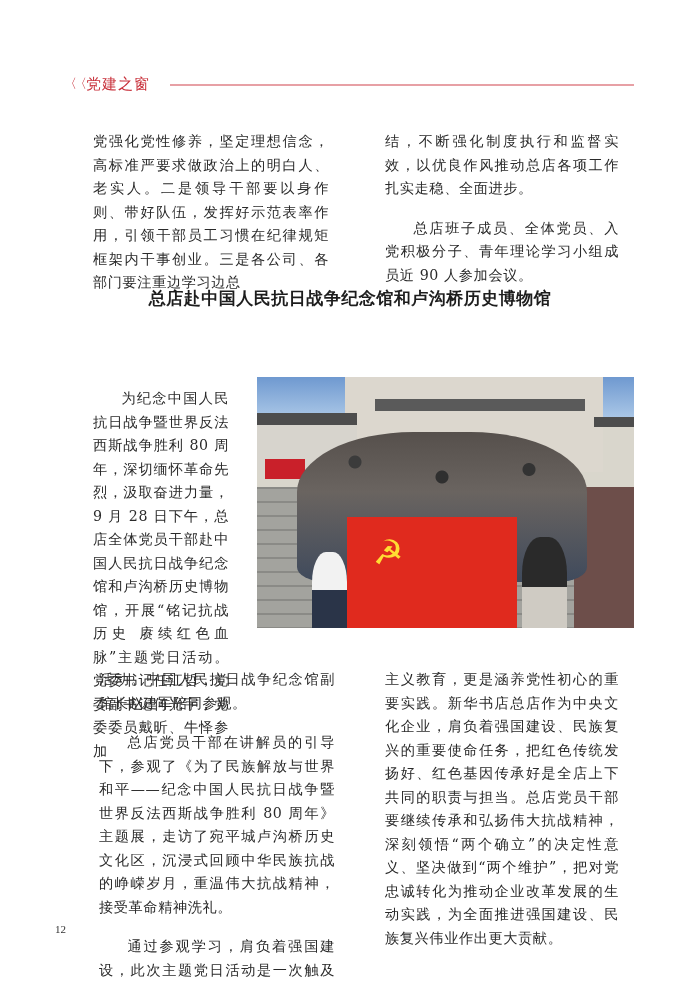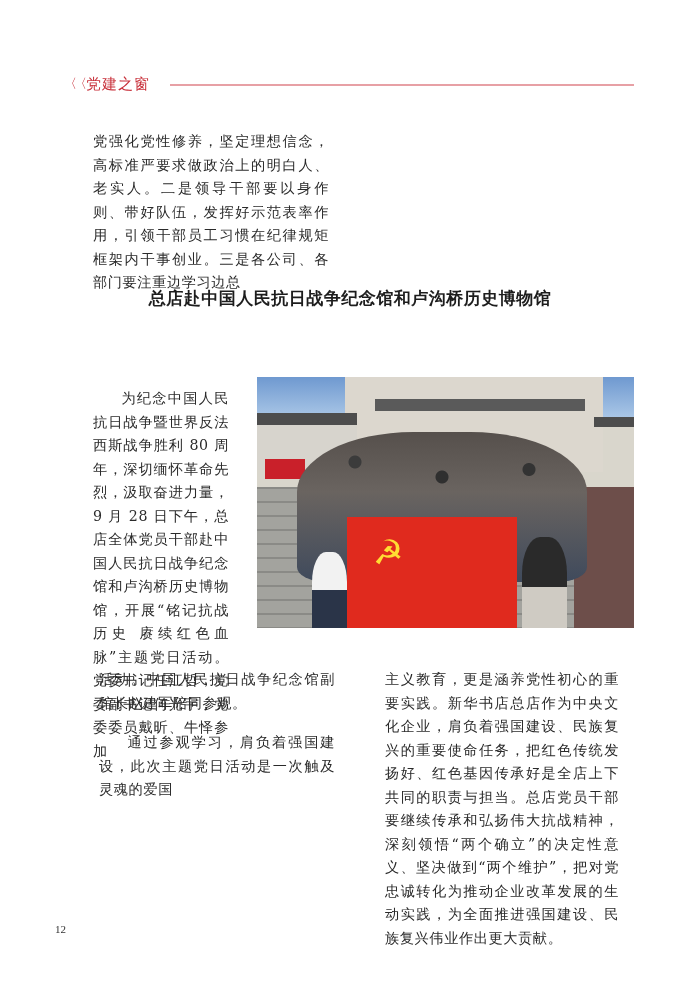--- a/index.html
+++ b/index.html
@@ -42,20 +42,22 @@
   <span class="chev">〈〈</span>
   <span class="title">党建之窗</span>
   <div class="rule"></div>
 </div>
 
 <div class="col col-top-left">
   <p>党强化党性修养，坚定理想信念，高标准严要求做政治上的明白人、老实人。二是领导干部要以身作则、带好队伍，发挥好示范表率作用，引领干部员工习惯在纪律规矩框架内干事创业。三是各公司、各部门要注重边学习边总</p>
 </div>
 
 <div class="col col-top-right">
+  <p>结，不断强化制度执行和监督实效，以优良作风推动总店各项工作扎实走稳、全面进步。</p>
+  <p class="indent">总店班子成员、全体党员、入党积极分子、青年理论学习小组成员近 90 人参加会议。</p>
 </div>
 
 <div class="headline">
   <div>总店赴中国人民抗日战争纪念馆和卢沟桥历史博物馆</div>
 </div>
 
 <div class="col col-wrap-left">
   <p class="indent">为纪念中国人民抗日战争暨世界反法西斯战争胜利 80 周年，深切缅怀革命先烈，汲取奋进力量，9 月 28 日下午，总店全体党员干部赴中国人民抗日战争纪念馆和卢沟桥历史博物馆，开展“铭记抗战历史 赓续红色血脉”主题党日活动。党委书记任江哲，党委副书记何光宇，党委委员戴昕、牛怿参加</p>
 </div>
 
@@ -73,20 +75,21 @@
   <div class="crowd"></div>
   <div class="flag">
     <span class="emblem">☭</span>
   </div>
   <div class="person-sit"></div>
   <div class="person-kneel"></div>
 </div>
 
 <div class="col col-bottom-left">
   <p>活动。中国人民抗日战争纪念馆副馆长赵建军陪同参观。</p>
+  <p class="indent">总店党员干部在讲解员的引导下，参观了《为了民族解放与世界和平——纪念中国人民抗日战争暨世界反法西斯战争胜利 80 周年》主题展，走访了宛平城卢沟桥历史文化区，沉浸式回顾中华民族抗战的峥嵘岁月，重温伟大抗战精神，接受革命精神洗礼。</p>
   <p class="indent">通过参观学习，肩负着强国建设，此次主题党日活动是一次触及灵魂的爱国</p>
 </div>
 
 <div class="col col-bottom-right">
   <p>主义教育，更是涵养党性初心的重要实践。新华书店总店作为中央文化企业，肩负着强国建设、民族复兴的重要使命任务，把红色传统发扬好、红色基因传承好是全店上下共同的职责与担当。总店党员干部要继续传承和弘扬伟大抗战精神，深刻领悟“两个确立”的决定性意义、坚决做到“两个维护”，把对党忠诚转化为推动企业改革发展的生动实践，为全面推进强国建设、民族复兴伟业作出更大贡献。</p>
 </div>
 
 <div class="page-num">12</div>
 
 </body></html>

